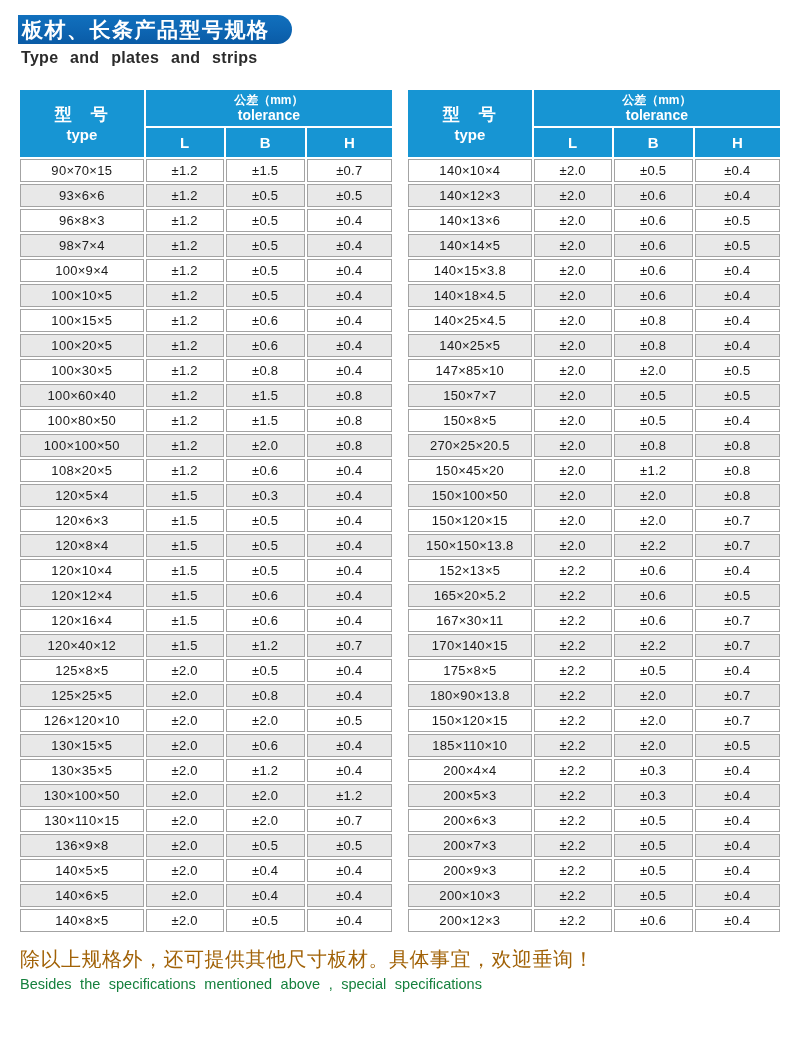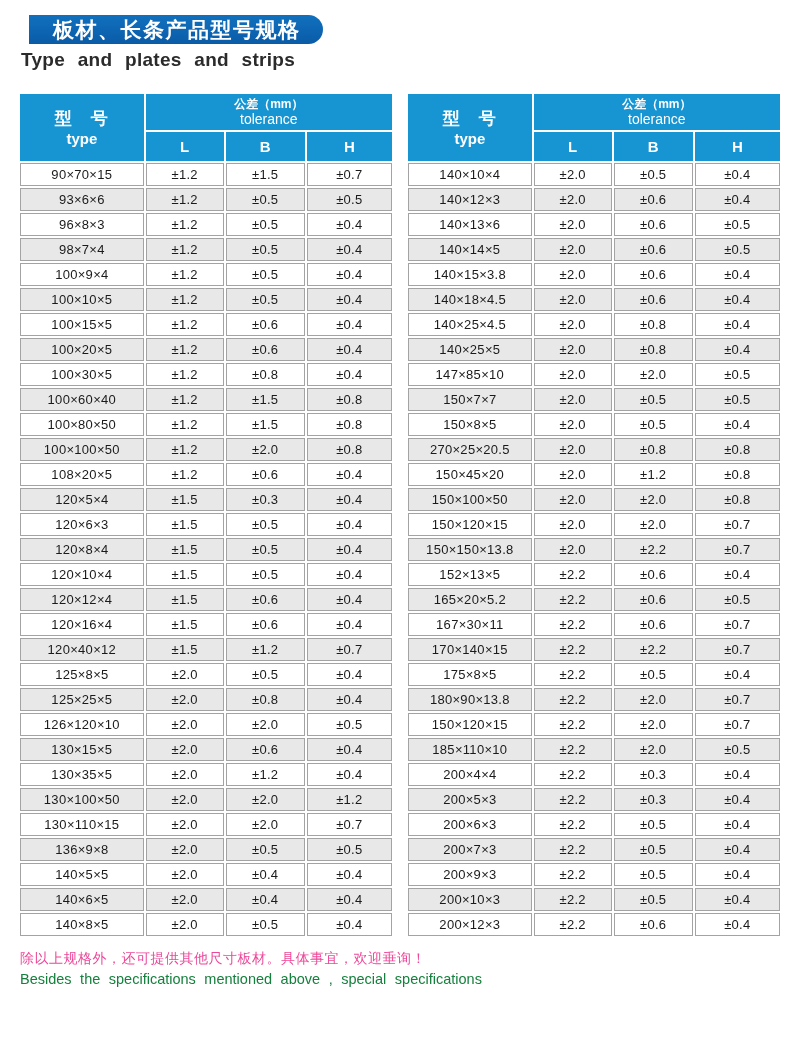--- a/index.html
+++ b/index.html
@@ -16,36 +16,36 @@
     height: 1064px;
     background: #ffffff;
     font-family: "Liberation Sans", "DejaVu Sans", sans-serif;
     color: var(--text-dark);
     overflow: hidden;
   }
   .page { padding: 15px 18px 0 18px; }
 
   
   .banner {
-    margin-left: 11px;
+    margin-left: 0;
     display: inline-block;
     background: linear-gradient(180deg, #1170bd 0%, #0d65b2 55%, #0a5ba6 100%);
     color: #ffffff;
     font-size: 21px;
     font-weight: bold;
     letter-spacing: 1.5px;
     line-height: 29px;
     height: 29px;
-    padding: 0 22px 0 24px;
+    padding: 0 22px 0 4px;
     border-radius: 0 15px 15px 0;
     white-space: nowrap;
   }
   .subtitle {
     margin: 5px 0 0 3px;
-    font-size: 19px;
+    font-size: 16px;
     font-weight: bold;
     color: #2b2b2b;
     word-spacing: 7px;
     letter-spacing: 0.3px;
   }
 
   
   .tables { display: flex; gap: 12px; margin-top: 21px; }
   table.spec {
     border-collapse: separate;
@@ -66,38 +66,38 @@
     border: none;
     padding: 0;
     vertical-align: middle;
     text-align: center;
   }
   th.type-head { height: 57px; }
   th.type-head .cn { font-size: 17px; letter-spacing: 1px; line-height: 1.35; }
   th.type-head .en { font-size: 15px; line-height: 1.1; }
   th.tol-head { height: 36px; }
   th.tol-head .cn { font-size: 12px; line-height: 1.2; }
-  th.tol-head .en { font-size: 14px; line-height: 1.1; font-weight: normal; text-align: center; }
+  th.tol-head .en { font-size: 14px; line-height: 1.1; font-weight: bold; text-align: center; }
   th.dim-head { height: 29px; font-size: 15px; }
 
   tbody td {
     background: #ffffff;
     border: 1px solid var(--border-gray);
     text-align: center;
     vertical-align: middle;
     height: 23px;
     padding: 0;
     letter-spacing: 0.3px;
     color: #1a1a1a;
   }
   tbody tr.alt td { background: var(--row-alt-gray); }
 
   
   .footer { margin: 12px 0 0 2px; }
-  .footer-cn { font-size: 14px; color: #ec4899; letter-spacing: 0.5px; }
+  .footer-cn { font-size: 20px; color: #a16207; letter-spacing: 0.5px; }
   .footer-en { font-size: 14.5px; color: #15803d; word-spacing: 4.5px; line-height: 1.3; margin-top: 2px; }
 </style>
 </head>
 <body>
 
 <div class="page">
 
   <div class="banner">
     <span>板材、长条产品型号规格</span>
   </div>

